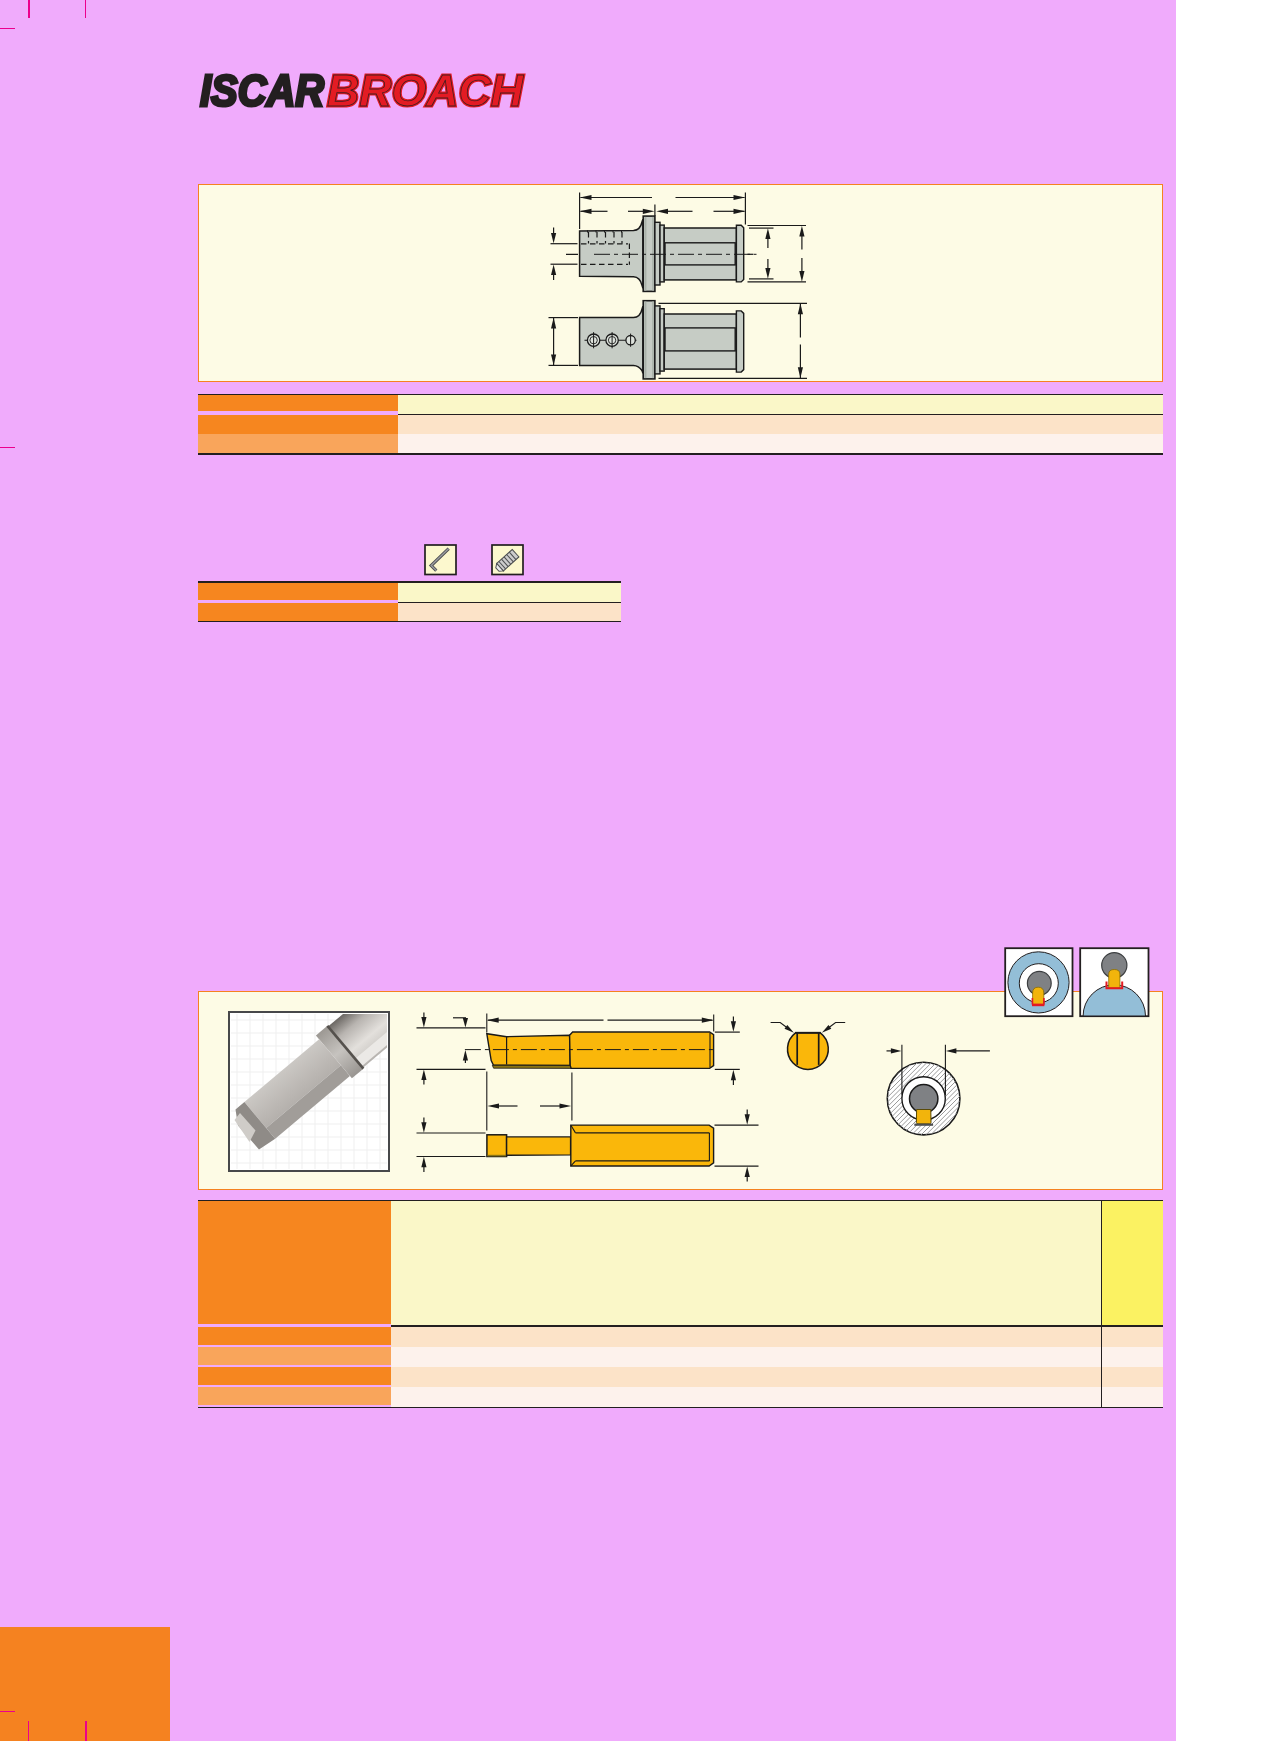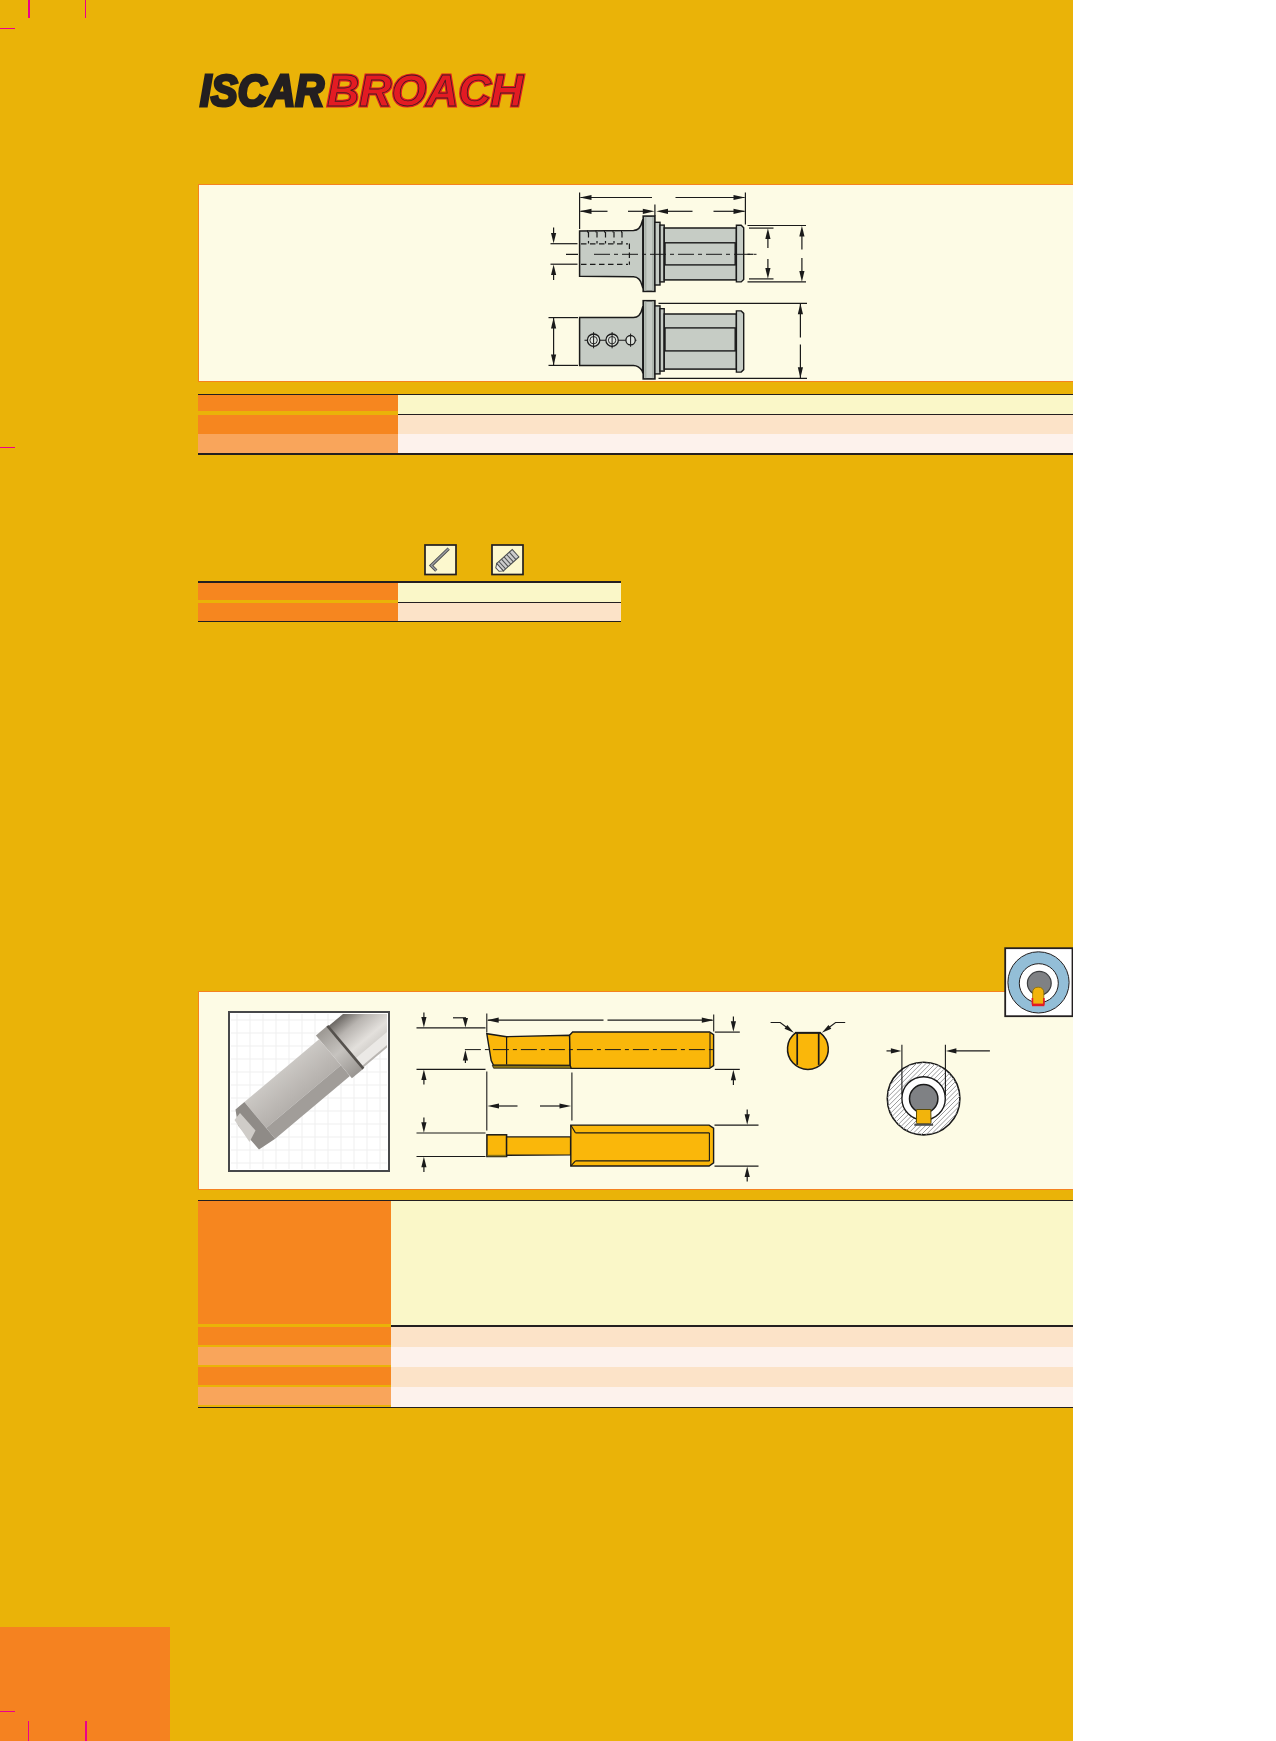--- a/index.html
+++ b/index.html
@@ -1,16 +1,16 @@
 <!DOCTYPE html>
 <html><head>
 <meta charset="utf-8">
 <style>
   html,body{margin:0;padding:0;background:#fff;}
-  .page{position:relative;width:1073px;height:1741px;background:#eab308;overflow:hidden;font-family:"Liberation Sans",sans-serif;}
+  .page{position:relative;width:1176px;height:1741px;background:#f0abfc;overflow:hidden;font-family:"Liberation Sans",sans-serif;}
   .abs{position:absolute;}
 </style>
 </head>
 <body>
 <div class="page">
 
 <div class="abs" style="left:28.4px;top:0;width:1.6px;height:18.4px;background:#ec008c;"></div>
 
 <div class="abs" style="left:84.8px;top:0;width:1.6px;height:18.4px;background:#ec008c;"></div>
 

